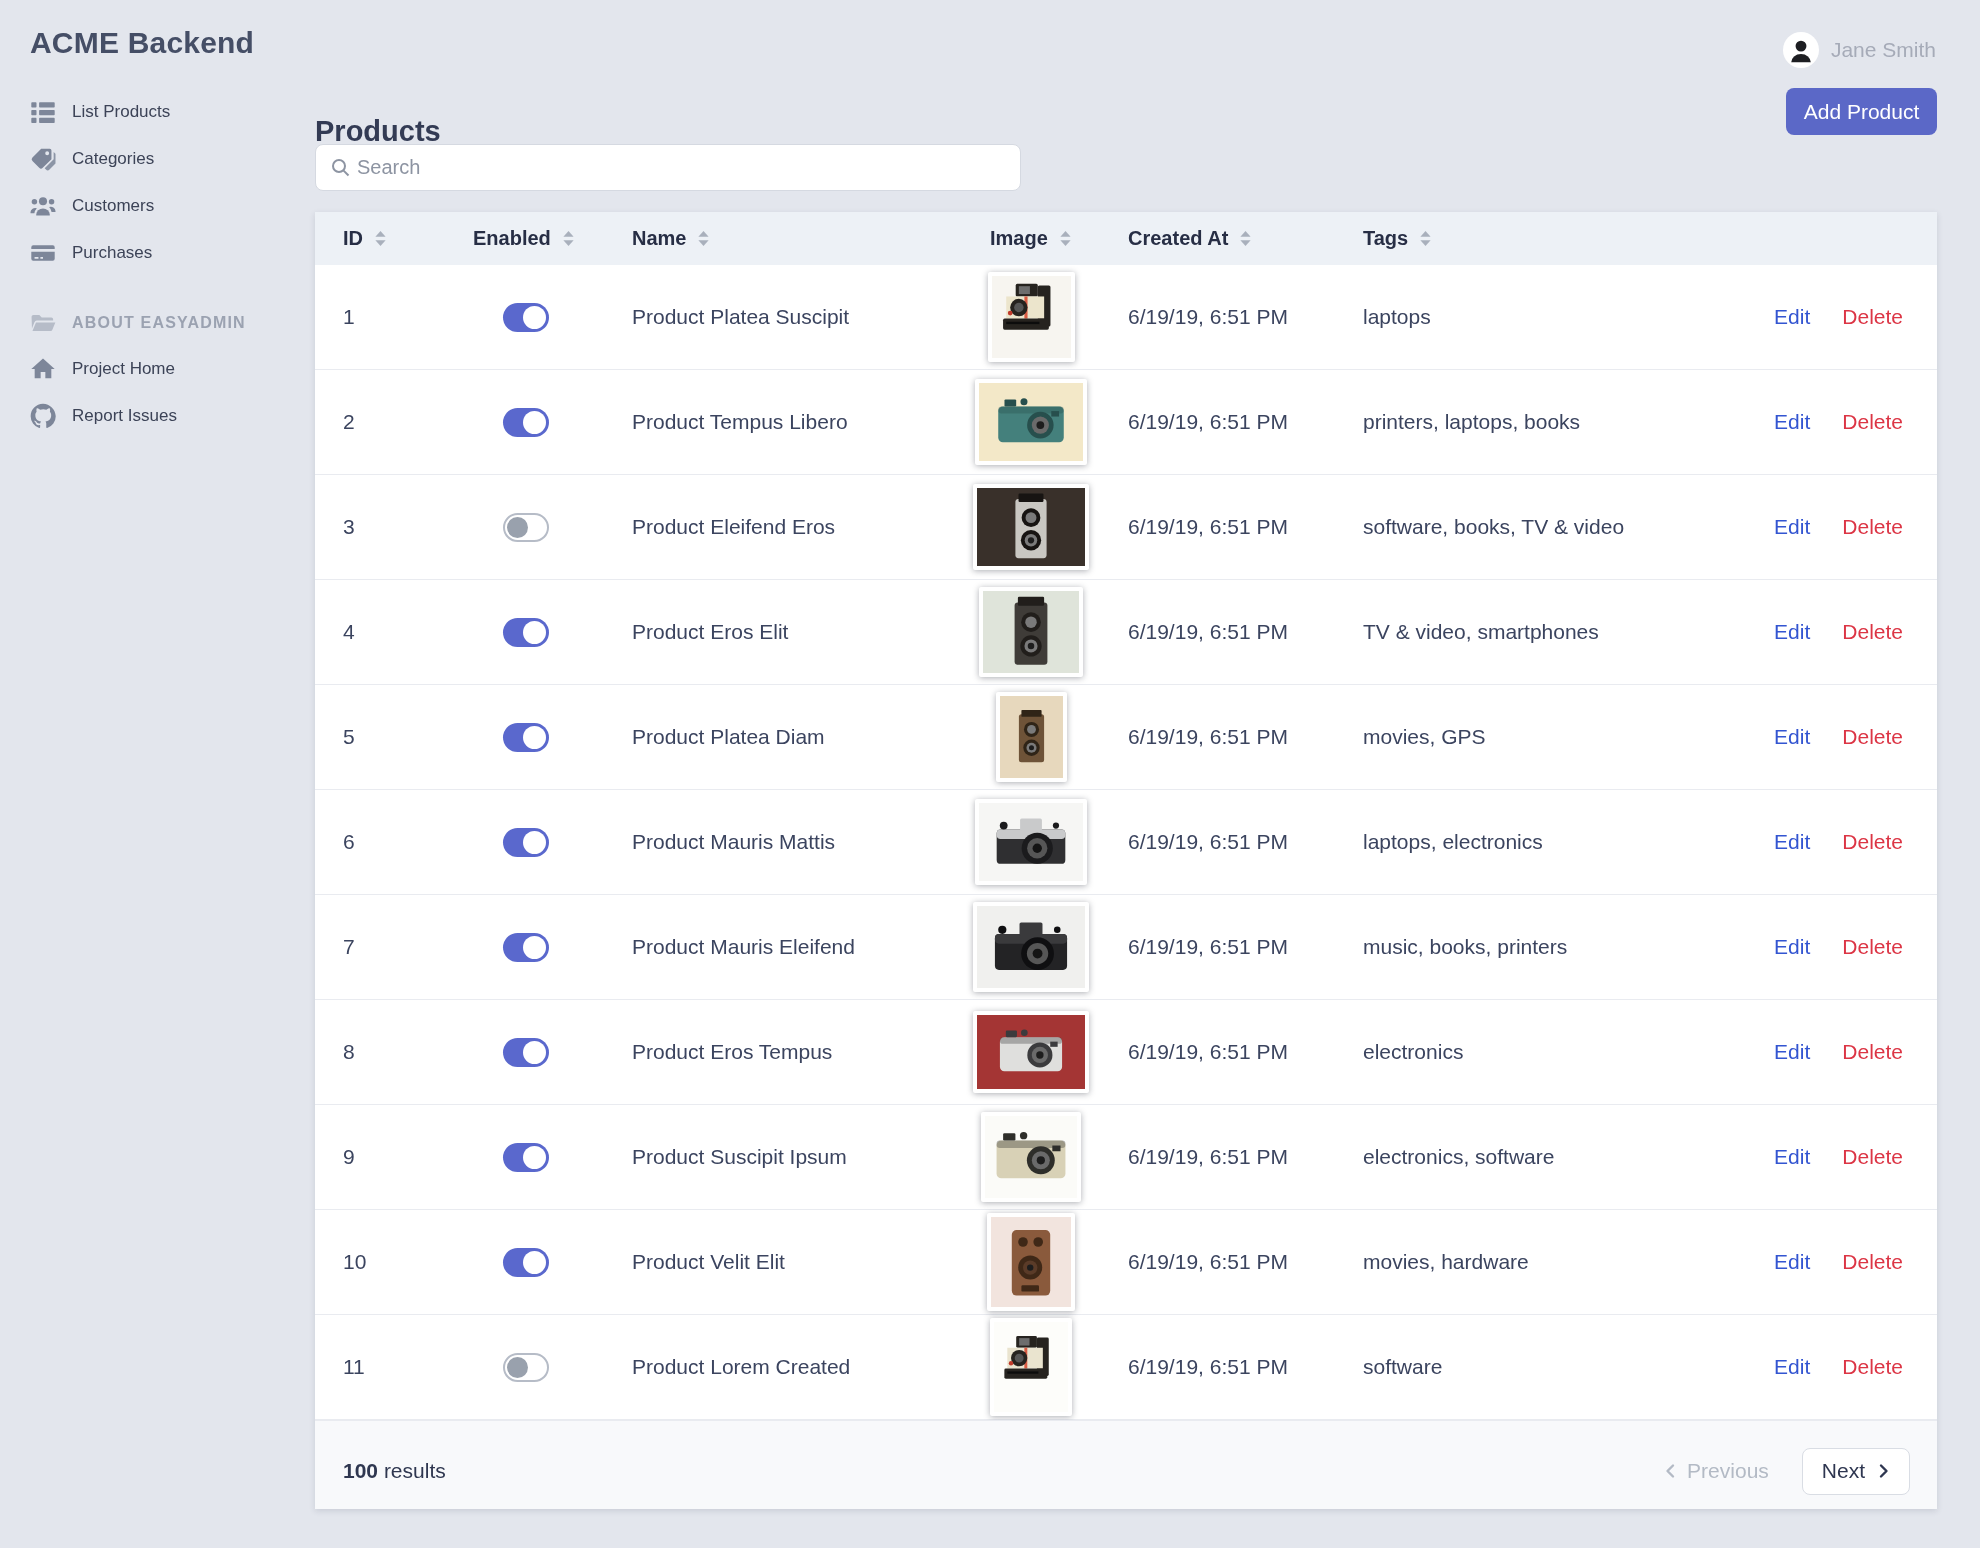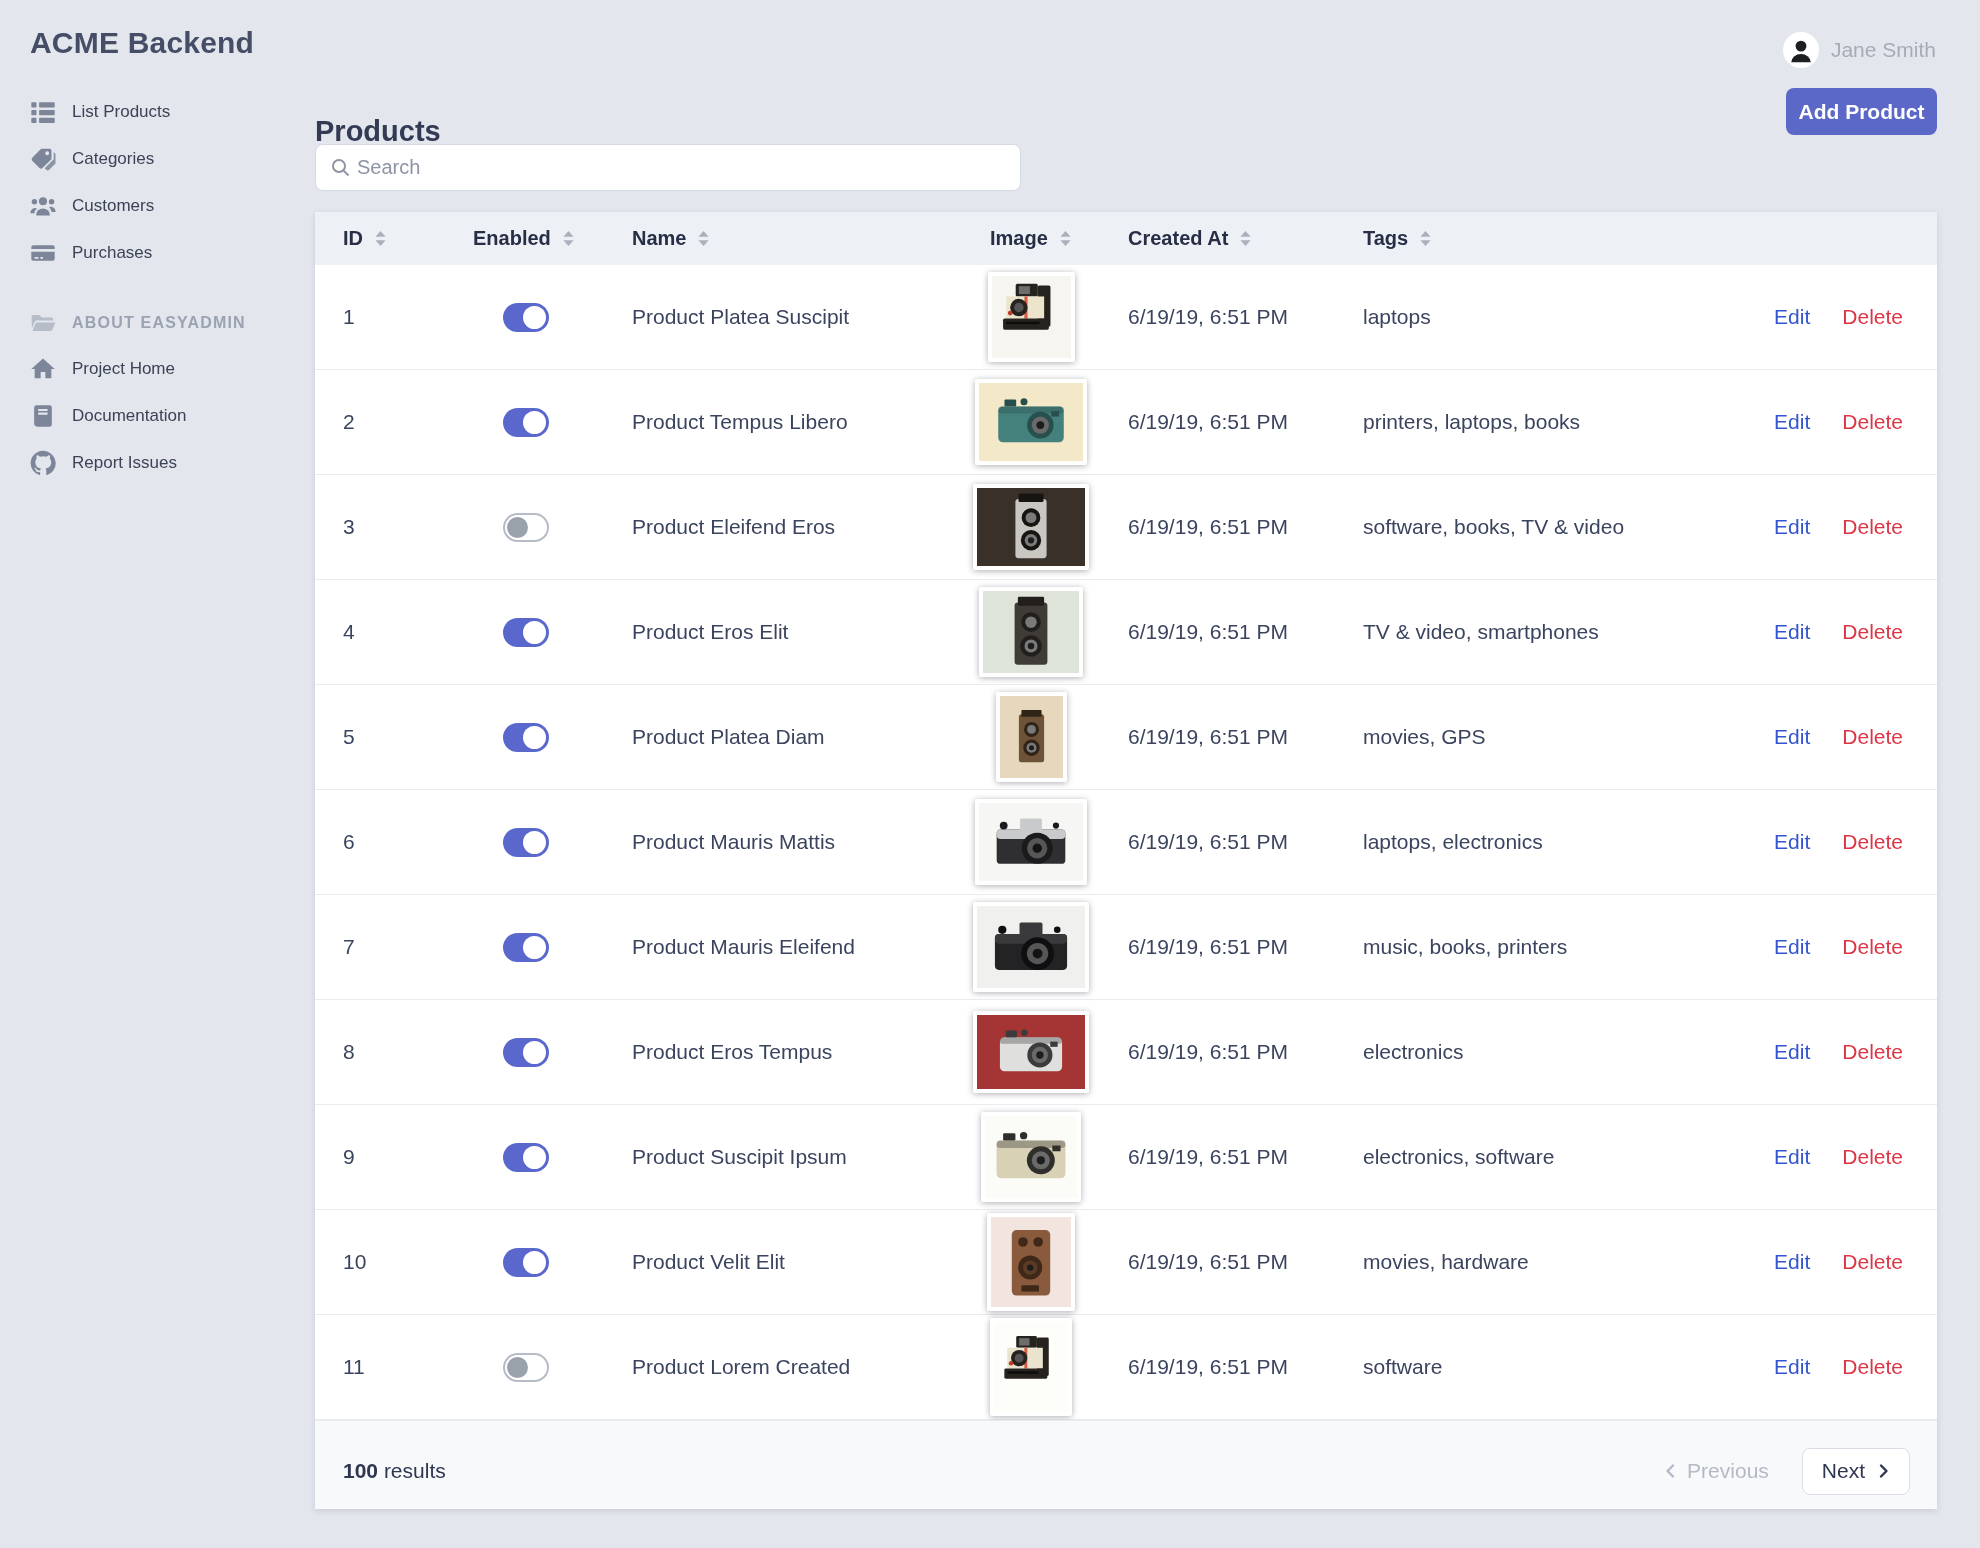--- a/index.html
+++ b/index.html
@@ -21,21 +21,21 @@
   .icon-24 svg{width:26px;height:26px;fill:#7d8699}
   .section-row .icon-24 svg{fill:#b6bcc8}
   
   .user{position:absolute;top:32px;right:44px;display:flex;align-items:center;gap:12px;cursor:pointer}
   .user .avatar{width:36px;height:36px;border-radius:50%;background:#fff;display:flex;align-items:center;justify-content:center;overflow:hidden}
   .user .avatar svg{width:26px;height:26px;fill:#1d1e22}
   .user .uname{font-size:21px;color:#a6abb8}
   
   .page-title{position:absolute;left:315px;top:96px;font-size:29px;font-weight:700;color:#333b54}
   .add-btn{position:absolute;left:1786px;top:88px;width:151px;height:47px;border:none;border-radius:8px;
-    background:var(--primary,#5b68c7);color:#fff;font-size:21px;font-weight:700;font-family:inherit;cursor:pointer}
+    background:var(--primary,#5b68c7);color:#fff;font-size:21px;font-weight:400;font-family:inherit;cursor:pointer}
   .search{position:absolute;left:315px;top:144px;width:706px;height:47px;background:#fff;border:1px solid #d5d9e1;
     border-radius:8px;display:flex;align-items:center;padding:0 14px;box-sizing:border-box;gap:4px}
   .search svg{width:21px;height:21px;stroke:#8d94a2;fill:none;stroke-width:2;flex:0 0 21px}
   .search input{border:none;outline:none;font-size:20px;color:#3b445f;flex:1;font-family:inherit;background:transparent}
   .search input::placeholder{color:#8d94a2}
   
   .card{position:absolute;left:315px;top:212px;width:1622px;height:1297px;background:#fff;border-radius:0;
     box-shadow:0 2px 6px rgba(40,50,80,.14);display:flex;flex-direction:column;overflow:hidden}
   .grid-cols{display:grid;grid-template-columns:130px 159px 358px 138px 235px 429px 1fr}
   .thead{height:53px;background:#edf1f6;align-items:center;flex:0 0 53px}
@@ -136,30 +136,20 @@
     <span class="icon-24">
       <svg viewBox="0 0 20 20">
           <path d="M10 2 1 10h2.6v7.2h4.6v-4.9h3.6v4.9h4.6V10H19Z"></path>
         </svg>
     </span>
     <span class="label">Project Home</span>
   </div>
   <div class="nav-item">
     <span class="icon-24">
       <svg viewBox="0 0 20 20">
-          <path d="M5 1.8h10.2A1.6 1.6 0 0 1 16.8 3.4v13.2a1.6 1.6 0 0 1-1.6 1.6H6.1A2.9 2.9 0 0 1 3.2 15.3V3.6A1.8 1.8 0 0 1 5 1.8Z"></path>
-          <rect x="6.2" y="4.6" width="7.4" height="1.6" rx=".5" fill="#e3e6ed"></rect>
-          <rect x="6.2" y="7.4" width="7.4" height="1.6" rx=".5" fill="#e3e6ed"></rect>
-        </svg>
-    </span>
-    <span class="label">Documentation</span>
-  </div>
-  <div class="nav-item">
-    <span class="icon-24">
-      <svg viewBox="0 0 20 20">
           <path d="M10 .5C4.7.5.5 4.8.5 10.1a9.6 9.6 0 0 0 6.6 9.1c.5.1.7-.2.7-.5v-1.7c-2.7.6-3.3-1.3-3.3-1.3-.4-1.1-1-1.4-1-1.4-.9-.6.1-.6.1-.6 1 .1 1.5 1 1.5 1 .9 1.5 2.3 1.1 2.8.8.1-.6.3-1.1.6-1.3-2.1-.2-4.4-1.1-4.4-4.9 0-1.1.4-2 1-2.6-.1-.3-.4-1.3.1-2.6 0 0 .8-.3 2.6 1a9 9 0 0 1 4.8 0c1.8-1.3 2.6-1 2.6-1 .5 1.3.2 2.3.1 2.6.6.7 1 1.6 1 2.6 0 3.8-2.3 4.6-4.4 4.9.3.3.6.9.6 1.8v2.7c0 .3.2.6.7.5a9.6 9.6 0 0 0 6.6-9.1C19.5 4.8 15.3.5 10 .5Z"></path>
         </svg>
     </span>
     <span class="label">Report Issues</span>
   </div>
 </nav>
 
 <div class="user">
   <span class="avatar">
     <svg viewBox="0 0 20 20">

